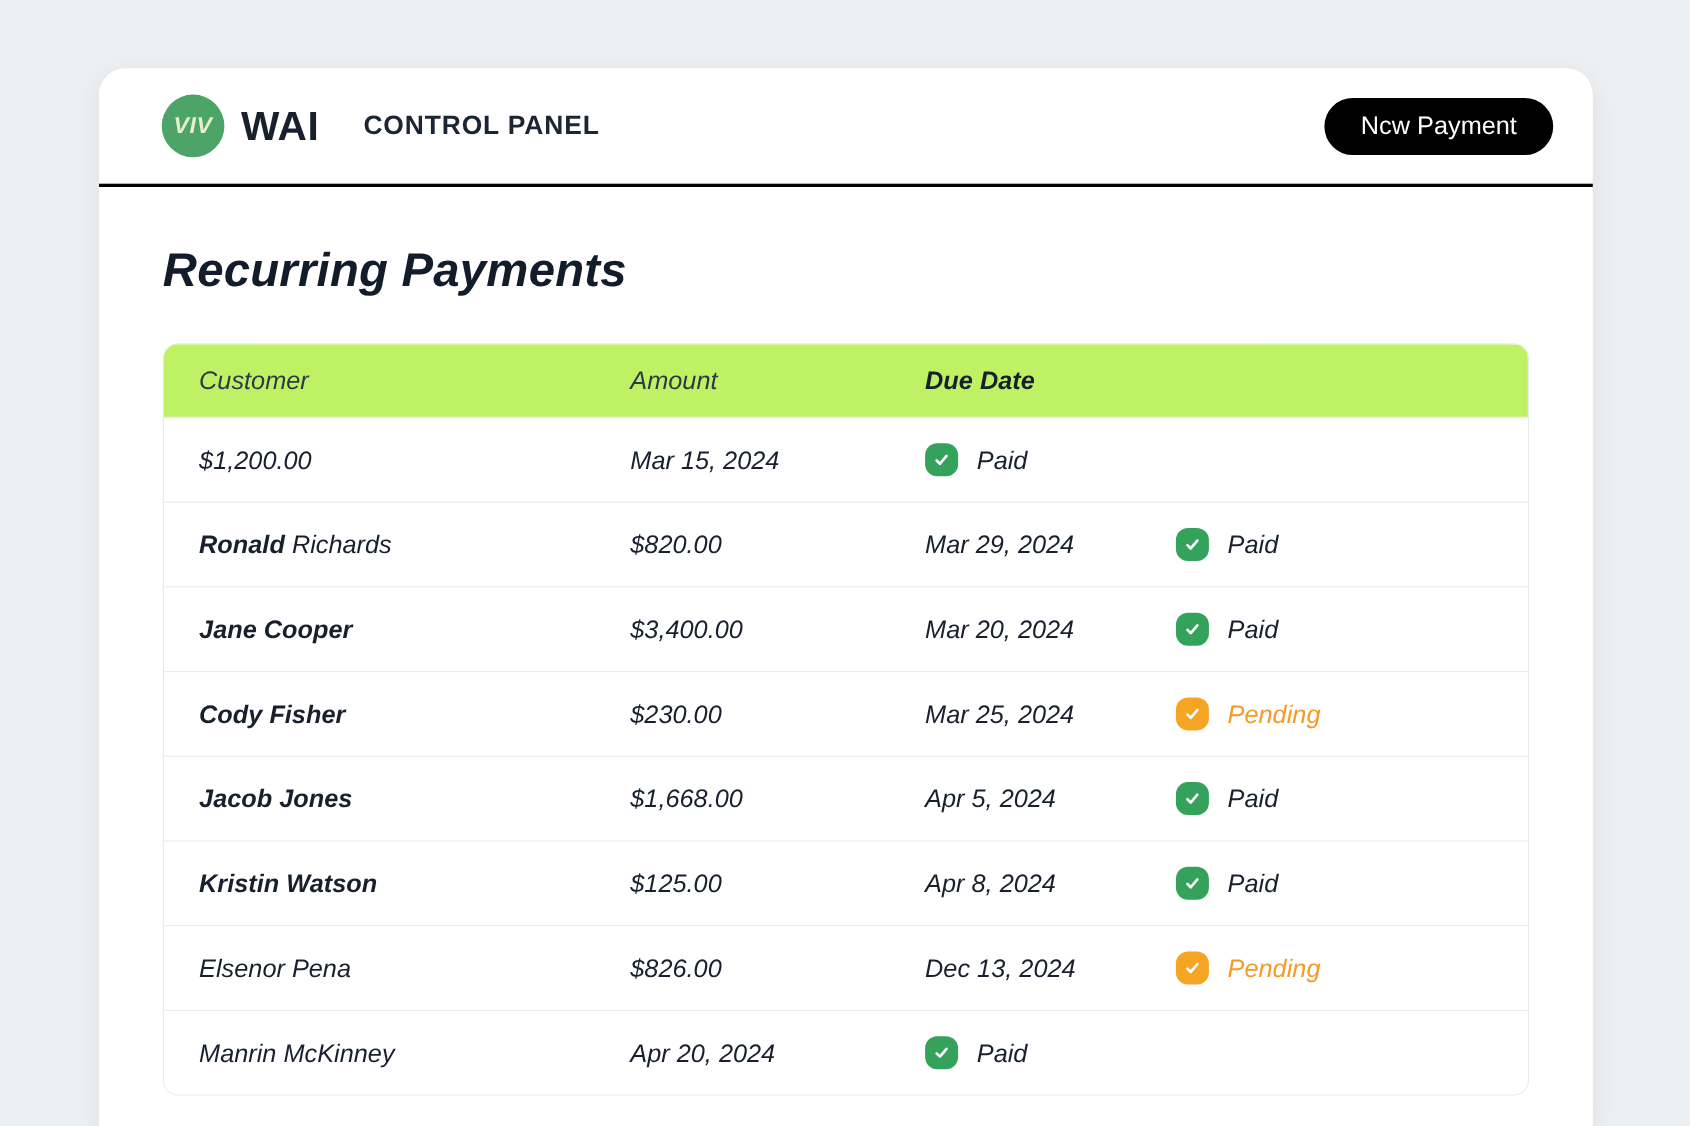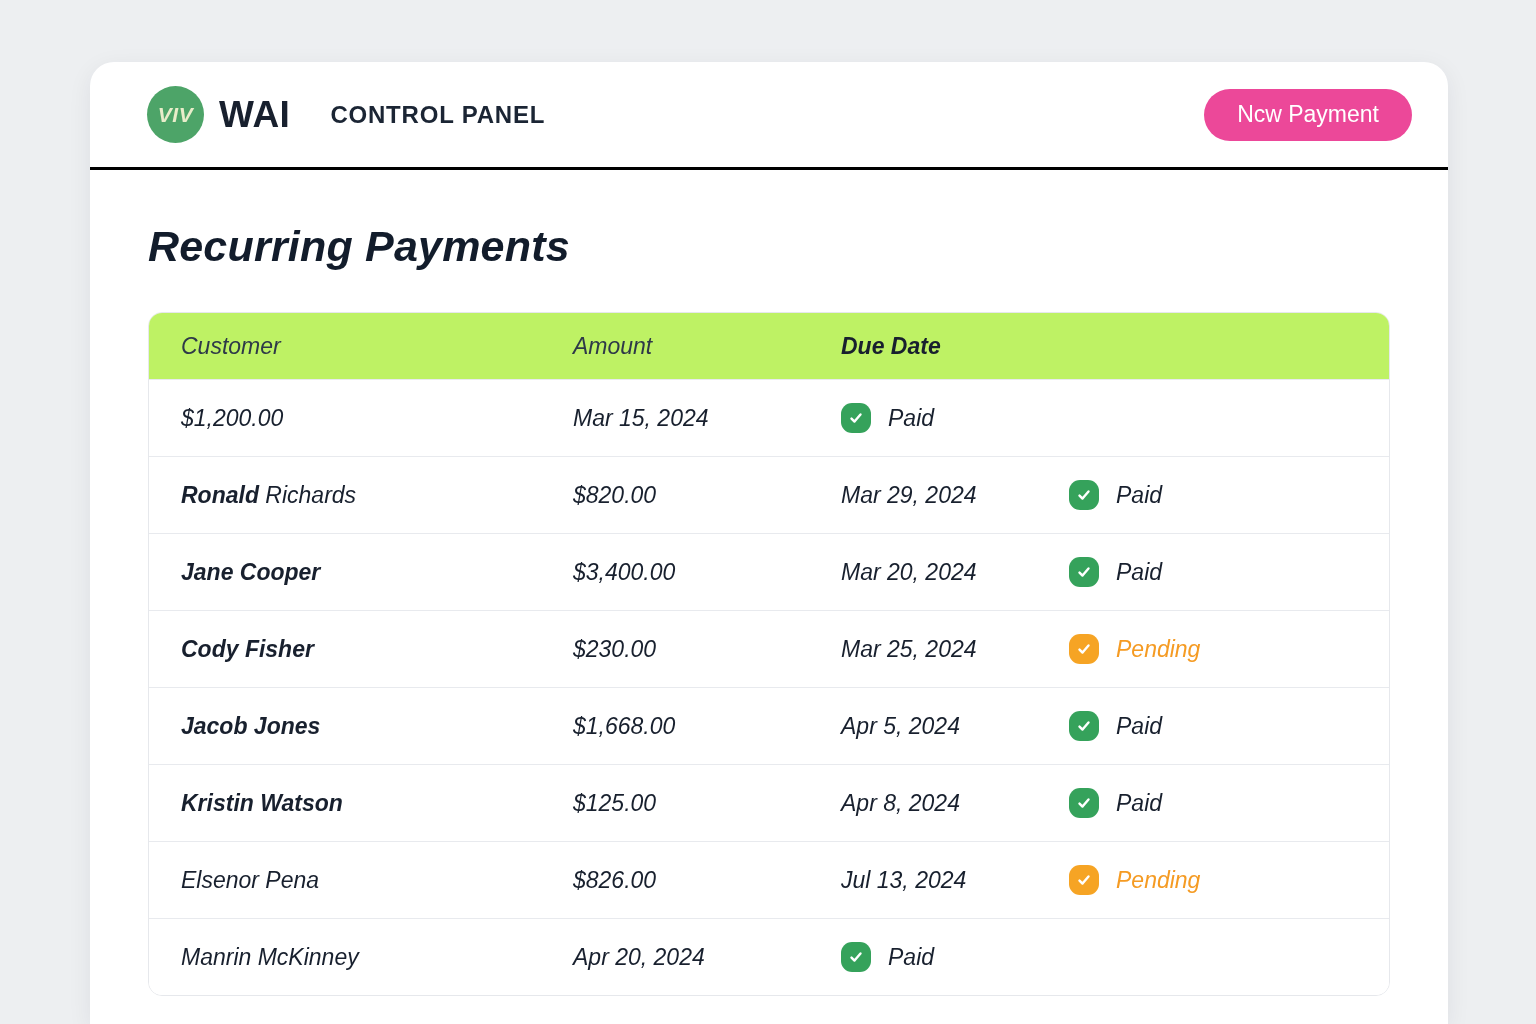--- a/index.html
+++ b/index.html
@@ -48,21 +48,21 @@
     font-size: 24px;
     font-weight: 600;
     color: #1b2534;
     margin-left: 40px;
     letter-spacing: 0.8px;
     text-align: center;
   }
   .new-payment-btn {
     margin-left: auto;
     border: none;
-    background: #ec4899;
+    background: #000000;
     color: #ffffff;
     font-family: "Liberation Sans", sans-serif;
     font-size: 23px;
     font-weight: 500;
     padding: 0 33px;
     height: 52px;
     border-radius: 31px;
     cursor: pointer;
   }
   
@@ -220,21 +220,21 @@
                   <path d="M6 12.8l4 4 8-9.5" stroke="#ffffff" stroke-width="3.2" fill="none" stroke-linecap="round" stroke-linejoin="round"></path>
                 </svg>
       </span>
       <span class="status-label">Paid</span>
     </div>
   </div>
 
   <div class="trow tbody-row">
     <div class="cell-name"><span class="name-bold"></span><span class="name-rest">Elsenor Pena</span></div>
     <div class="cell-amount">$826.00</div>
-    <div class="cell-date">Jul 13, 2024</div>
+    <div class="cell-date">Dec 13, 2024</div>
     <div class="status pending">
       <span class="status-badge">
         <svg viewBox="0 0 24 24">
                   <path d="M6 12.8l4 4 8-9.5" stroke="#ffffff" stroke-width="3.2" fill="none" stroke-linecap="round" stroke-linejoin="round"></path>
                 </svg>
       </span>
       <span class="status-label">Pending</span>
     </div>
   </div>
 

